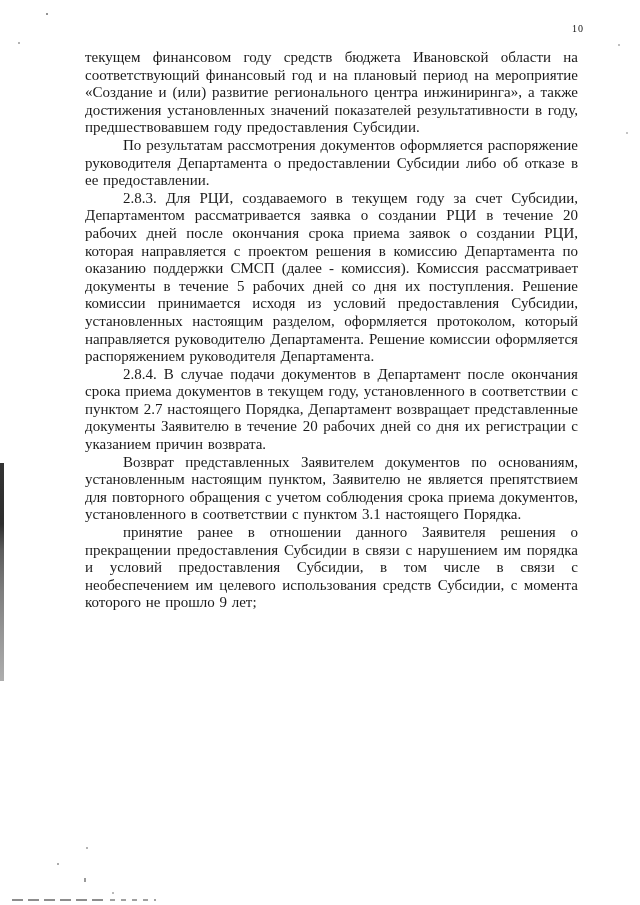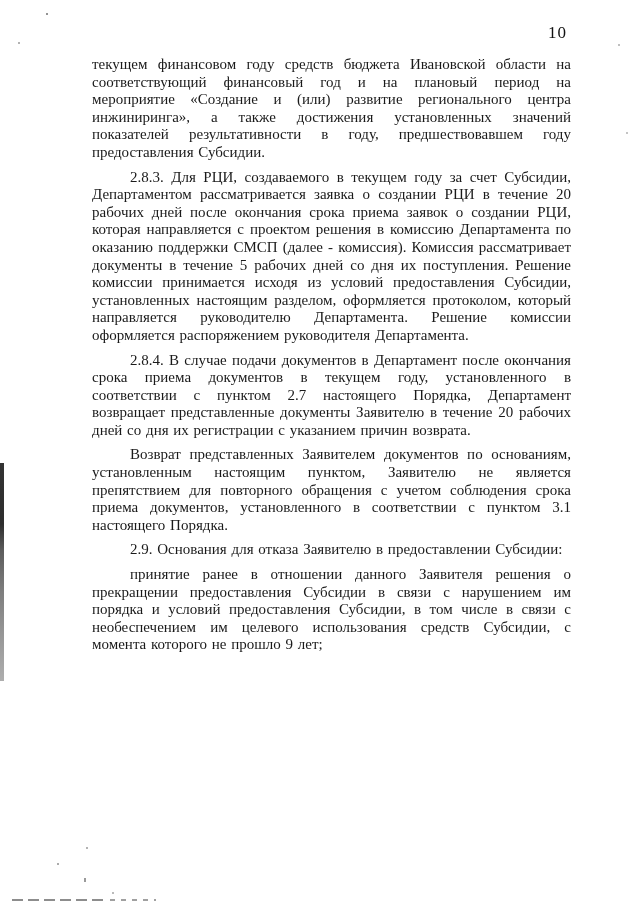--- a/index.html
+++ b/index.html
@@ -14,37 +14,37 @@
     background: #ffffff;
     overflow: hidden;
     font-family: "Liberation Serif", serif;
     color: #1a1a1a;
   }
   .page-number {
     position: absolute;
     top: 23px;
     left: 548px;
     width: 36px;
-    text-align: left;
-    font-size: 17px;
+    text-align: right;
+    font-size: 10px;
     letter-spacing: 1px;
     color: #111;
   }
   .body-text {
     position: absolute;
     left: 85px;
     top: 49px;
     width: 493px;
     font-size: 15px;
     line-height: 17.6px;
     text-align: justify;
     word-spacing: 1px;
   }
   .body-text p {
-    margin: 7px;
+    margin: 0;
     padding: 0;
   }
   .body-text p.indent {
     text-indent: 38px;
   }
   
   .artifact-vline {
     position: absolute;
     left: 0;
     top: 463px;
@@ -91,24 +91,24 @@
 </style>
 </head>
 <body>
 
 <div class="page">
 
   <div class="page-number">10</div>
 
   <div class="body-text">
     <p>текущем финансовом году средств бюджета Ивановской области на соответствующий финансовый год и на плановый период на мероприятие «Создание и (или) развитие регионального центра инжиниринга», а также достижения установленных значений показателей результативности в году, предшествовавшем году предоставления Субсидии.</p>
+    <p class="indent">По результатам рассмотрения документов оформляется распоряжение руководителя Департамента о предоставлении Субсидии либо об отказе в ее предоставлении.</p>
     <p class="indent">2.8.3. Для РЦИ, создаваемого в текущем году за счет Субсидии, Департаментом рассматривается заявка о создании РЦИ в течение 20 рабочих дней после окончания срока приема заявок о создании РЦИ, которая направляется с проектом решения в комиссию Департамента по оказанию поддержки СМСП (далее - комиссия). Комиссия рассматривает документы в течение 5 рабочих дней со дня их поступления. Решение комиссии принимается исходя из условий предоставления Субсидии, установленных настоящим разделом, оформляется протоколом, который направляется руководителю Департамента. Решение комиссии оформляется распоряжением руководителя Департамента.</p>
     <p class="indent">2.8.4. В случае подачи документов в Департамент после окончания срока приема документов в текущем году, установленного в соответствии с пунктом 2.7 настоящего Порядка, Департамент возвращает представленные документы Заявителю в течение 20 рабочих дней со дня их регистрации с указанием причин возврата.</p>
     <p class="indent">Возврат представленных Заявителем документов по основаниям, установленным настоящим пунктом, Заявителю не является препятствием для повторного обращения с учетом соблюдения срока приема документов, установленного в соответствии с пунктом 3.1 настоящего Порядка.</p>
-    <p class="indent">2.9. Основания для отказа Заявителю в предоставлении Субсидии:</p>
     <p class="indent">принятие ранее в отношении данного Заявителя решения о прекращении предоставления Субсидии в связи с нарушением им порядка и условий предоставления Субсидии, в том числе в связи с необеспечением им целевого использования средств Субсидии, с момента которого не прошло 9 лет;</p>
   </div>
 
   <div class="artifact-vline"></div>
   <div class="artifact-dash"></div>
   <div class="artifact-dash2"></div>
   <div class="speck s1"></div>
   <div class="speck s2"></div>
   <div class="speck s3"></div>
   <div class="speck s4"></div>

